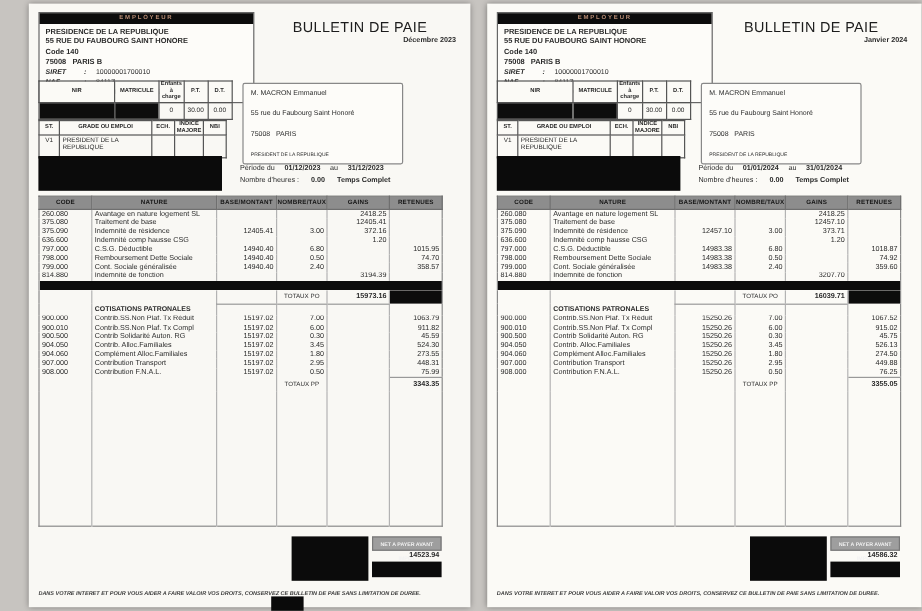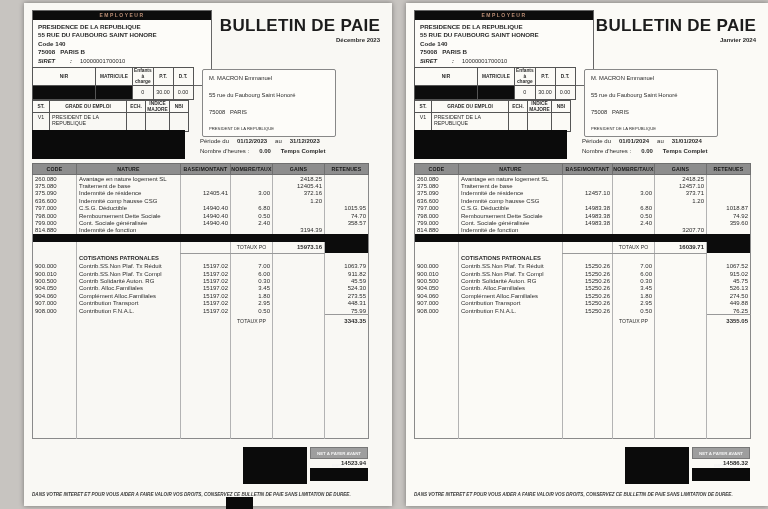--- a/index.html
+++ b/index.html
@@ -24,21 +24,21 @@
     text-align:center;line-height:9px;letter-spacing:1.5px;}
   .employer-body{padding:3px 5px 4px;font-size:6.2px;font-weight:bold;line-height:8.4px;}
   .pre{white-space:pre;}
   .employer-id{display:flex;font-size:5.8px;font-weight:bold;line-height:8px;}
   .employer-id .lbl{width:32px;font-style:italic;}
   .employer-id .colon{width:10px;font-style:italic;}
   .employer-id .val{font-weight:normal;}
 
   
   .title-block{position:absolute;top:13px;right:4px;width:176px;text-align:center;}
-  .title{font-size:17px;font-weight:700;letter-spacing:.3px;white-space:nowrap;color:#1c1c1c;}
+  .title{font-size:12px;font-weight:400;letter-spacing:.3px;white-space:nowrap;color:#1c1c1c;}
   .title-month{text-align:right;font-size:6px;font-weight:bold;padding-right:8px;margin-top:1px;}
 
   
   table{border-collapse:collapse;}
   .nir-table{position:absolute;left:8px;top:64px;table-layout:fixed;}
   .grade-table{position:absolute;left:8px;top:97px;table-layout:fixed;}
   .nir-table th,.grade-table th{
     border:1px solid #555;font-size:4.8px;font-weight:bold;text-align:center;
     height:11px;line-height:1.15;padding:0 1px;background:#fbfaf6;
   }

